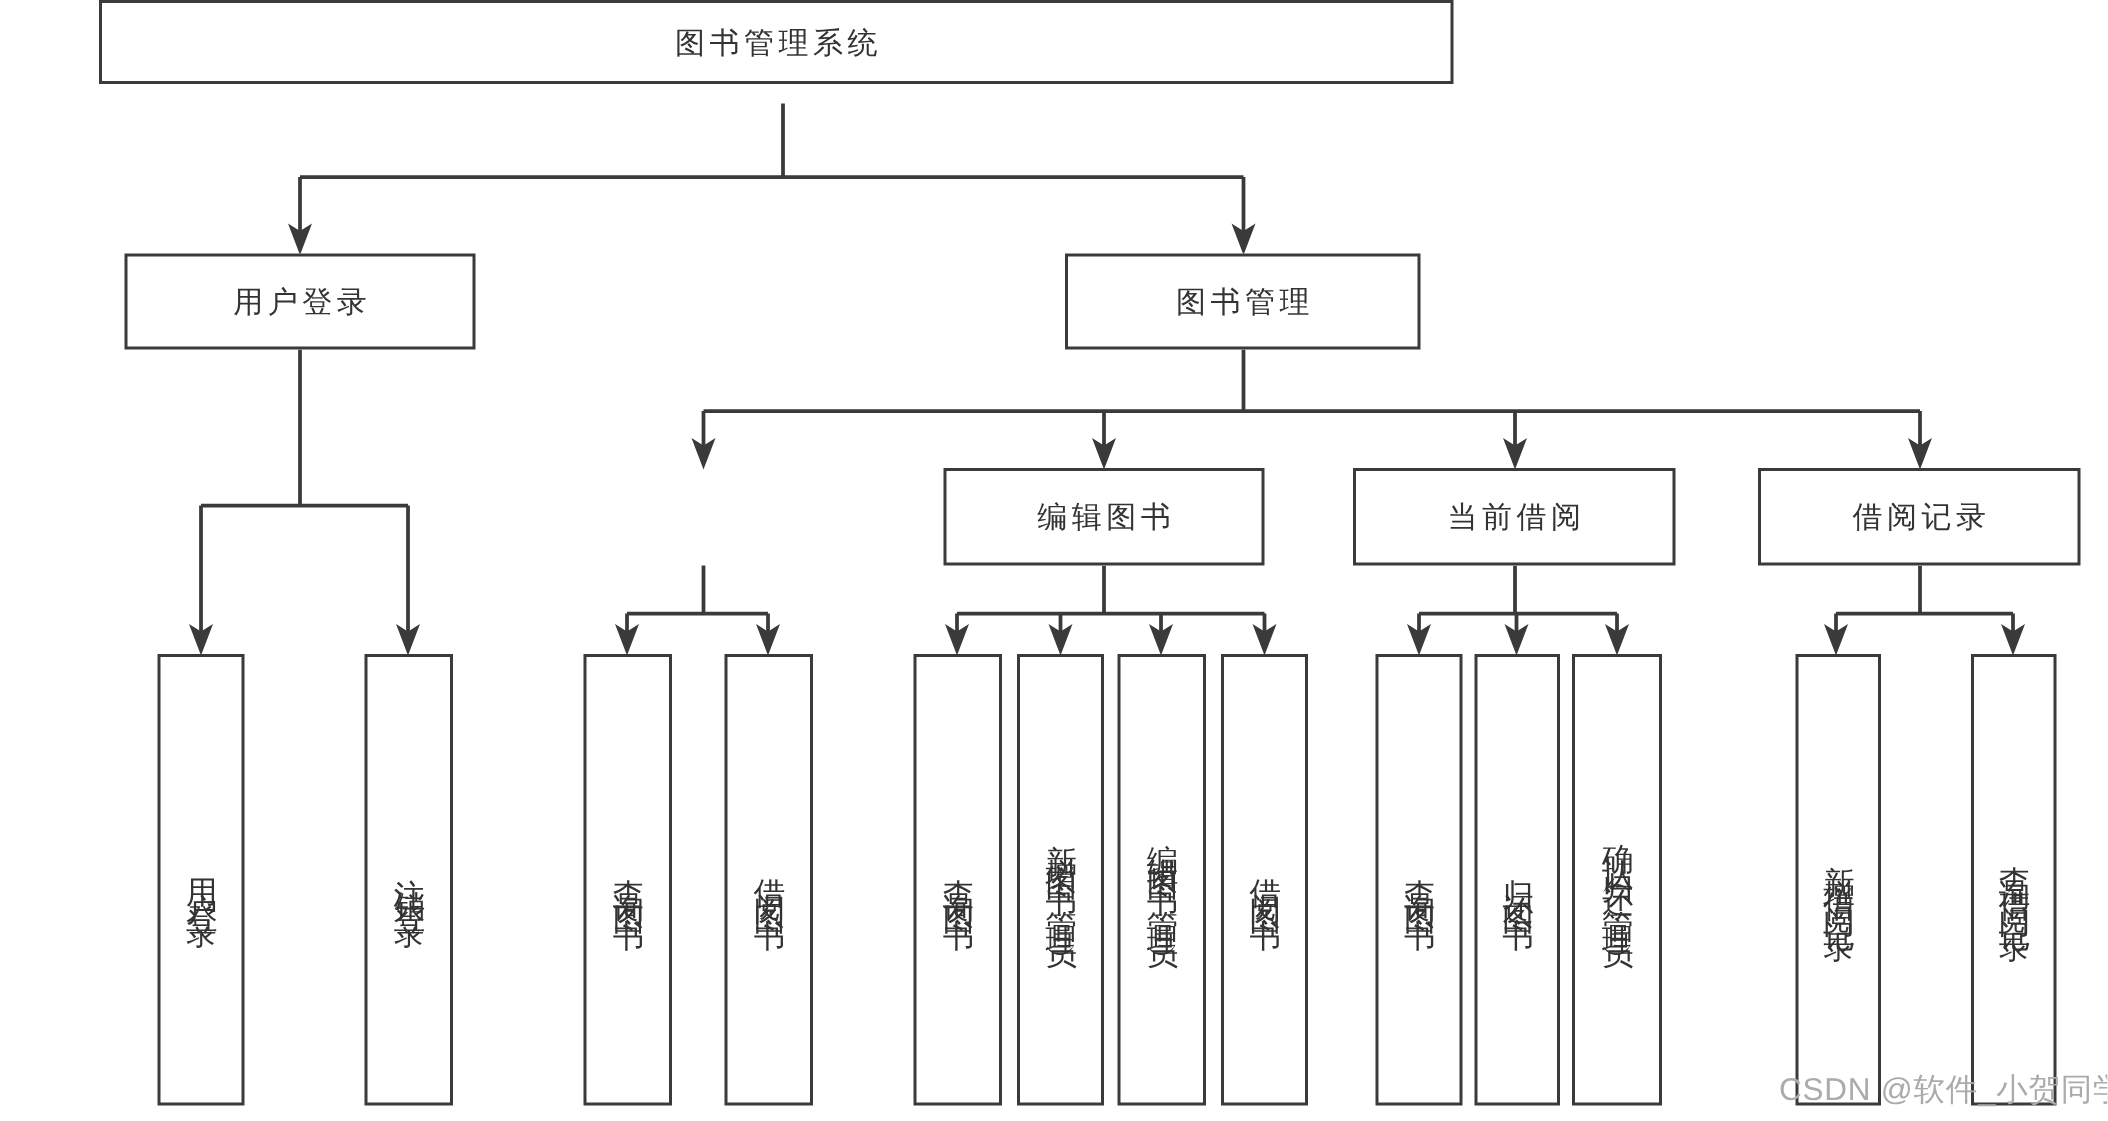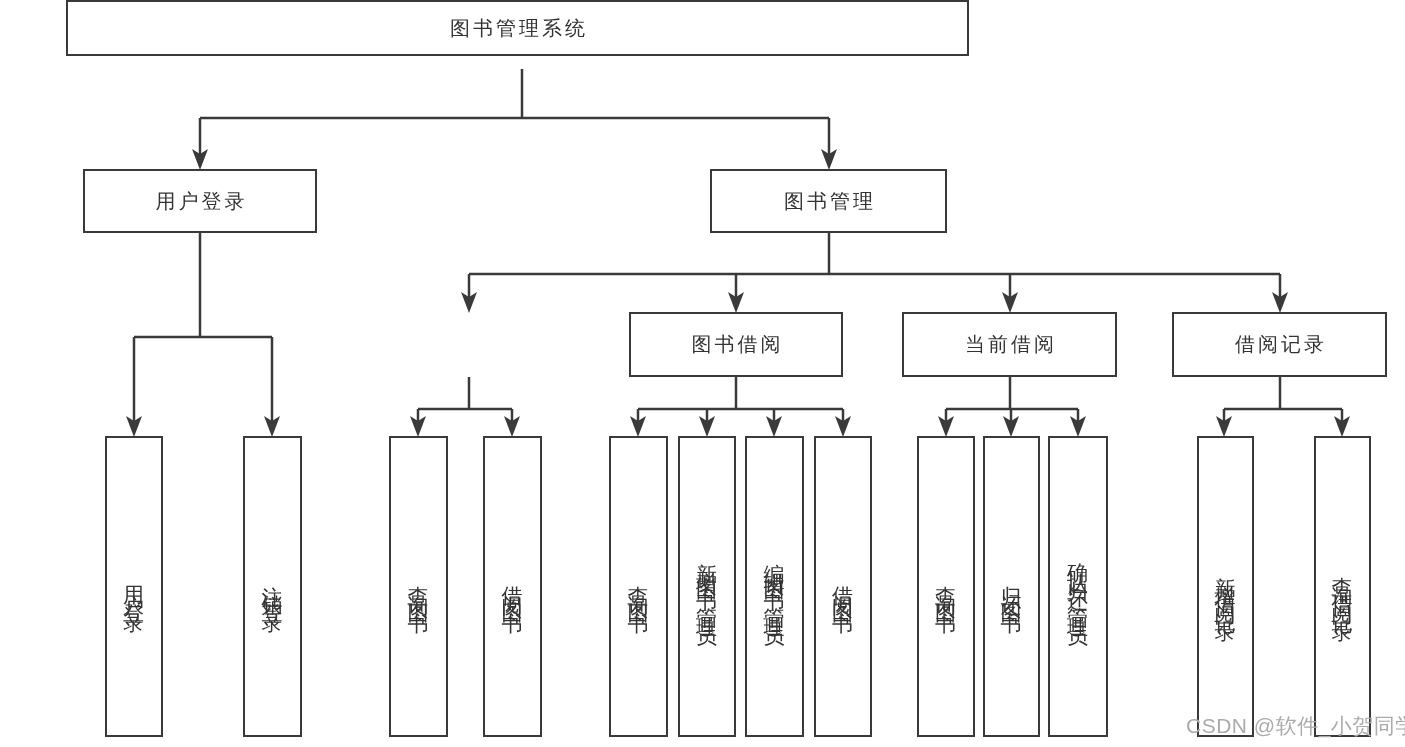--- a/index.html
+++ b/index.html
@@ -86,21 +86,21 @@
     <path d="M1280,377 L1280,409 M1224,409 L1342,409 M1224,409 L1224,422 M1342,409 L1342,422"></path>
     <polygon points="1224,437 1216,416 1224,421 1232,416"></polygon>
     <polygon points="1342,437 1334,416 1342,421 1350,416"></polygon>
   </svg>
 
   <div class="node hbox" style="left:22px;top:0;width:903px;height:56px;margin-left:44px;">图书管理系统</div>
 
   <div class="node hbox" style="left:83px;top:169px;width:234px;height:64px;">用户登录</div>
   <div class="node hbox" style="left:710px;top:169px;width:237px;height:64px;">图书管理</div>
 
-  <div class="node hbox" style="left:629px;top:312px;width:214px;height:65px;">图书借阅</div>
+  <div class="node hbox" style="left:629px;top:312px;width:214px;height:65px;">编辑图书</div>
   <div class="node hbox" style="left:902px;top:312px;width:215px;height:65px;text-align:right;">当前借阅</div>
   <div class="node hbox" style="left:1172px;top:312px;width:215px;height:65px;">借阅记录</div>
 
   <div class="node vbox" style="left:105px;top:436px;width:58px;height:301px;">
     <span>用户登录</span>
     </div>
   <div class="node vbox" style="left:243px;top:436px;width:59px;height:301px;">
     <span>注销登录</span>
     </div>
 

